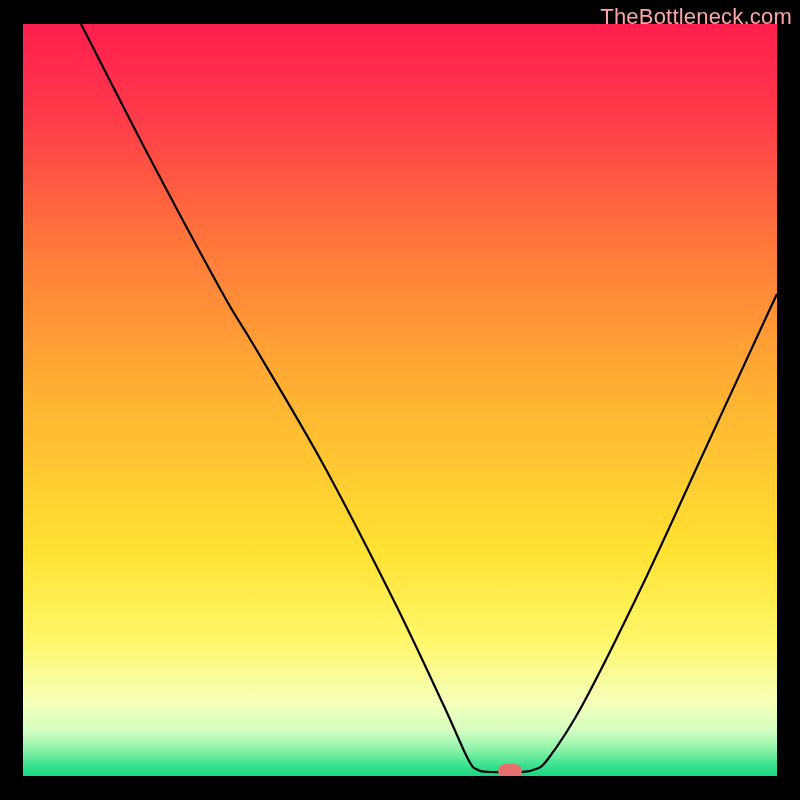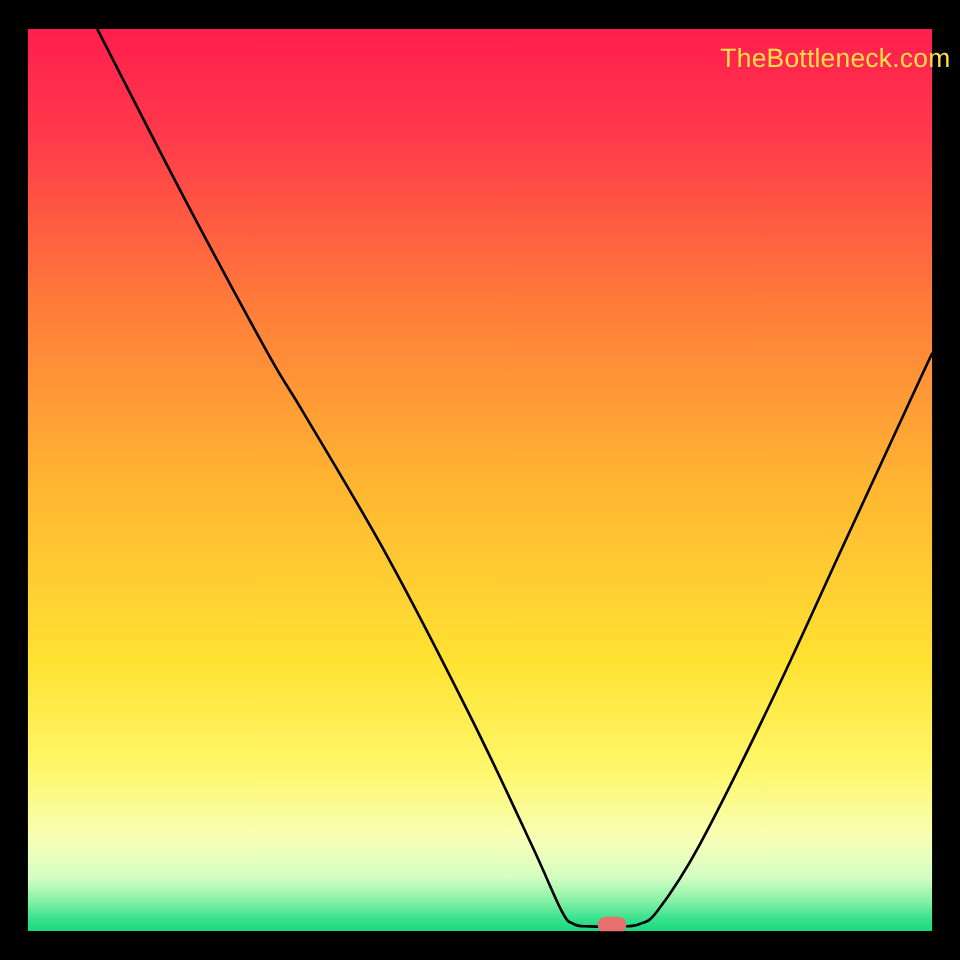--- a/index.html
+++ b/index.html
@@ -14,27 +14,26 @@
   .frame {
     position: relative;
     width: 800px;
     height: 800px;
     background: #000;
   }
   .watermark {
     position: absolute;
     top: 4px;
     right: 8px;
-    color: #fde047;
+    color: #fca5a5;
     font-size: 22px;
     font-weight: 400;
     letter-spacing: 0.2px;
     z-index: 5;
     user-select: none;
-    margin-top: 32px;
   }
   .plot-area {
     position: absolute;
     left: 23px;
     top: 24px;
     width: 754px;
     height: 752px;
     overflow: hidden;
   }
   .gradient-bg {

